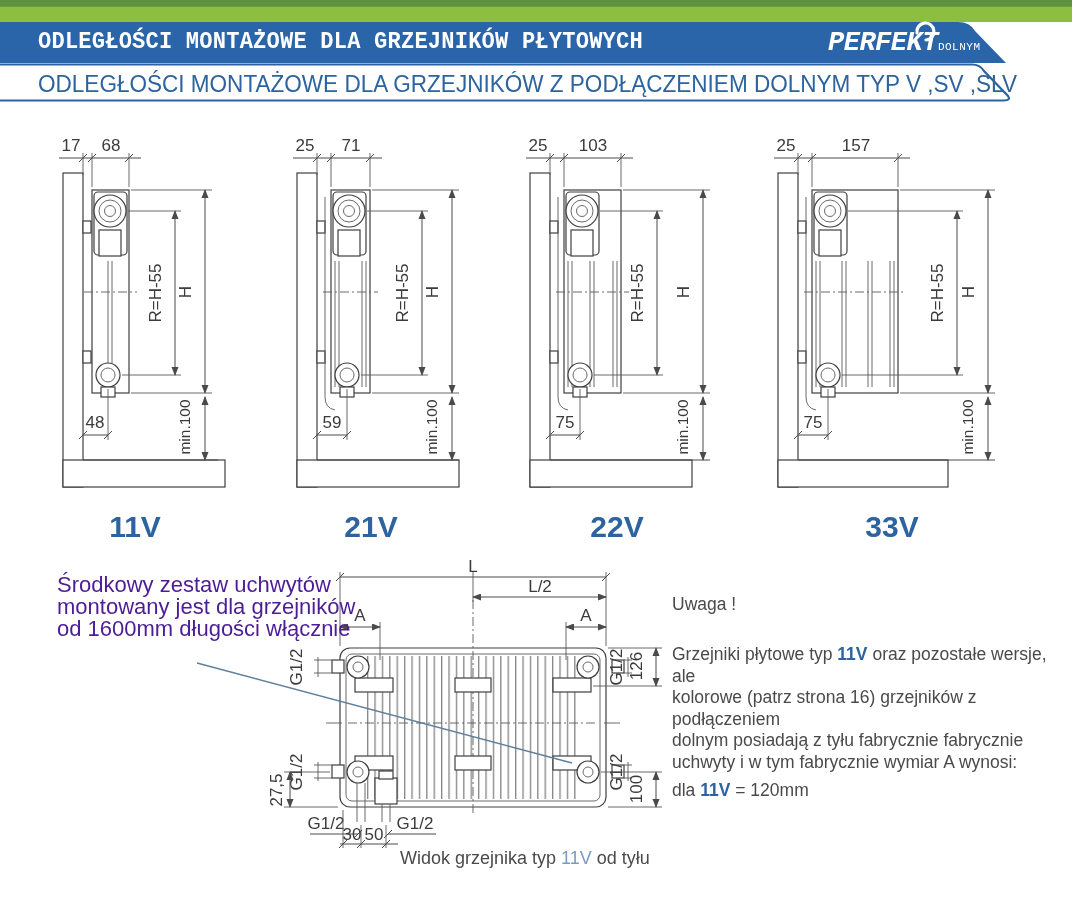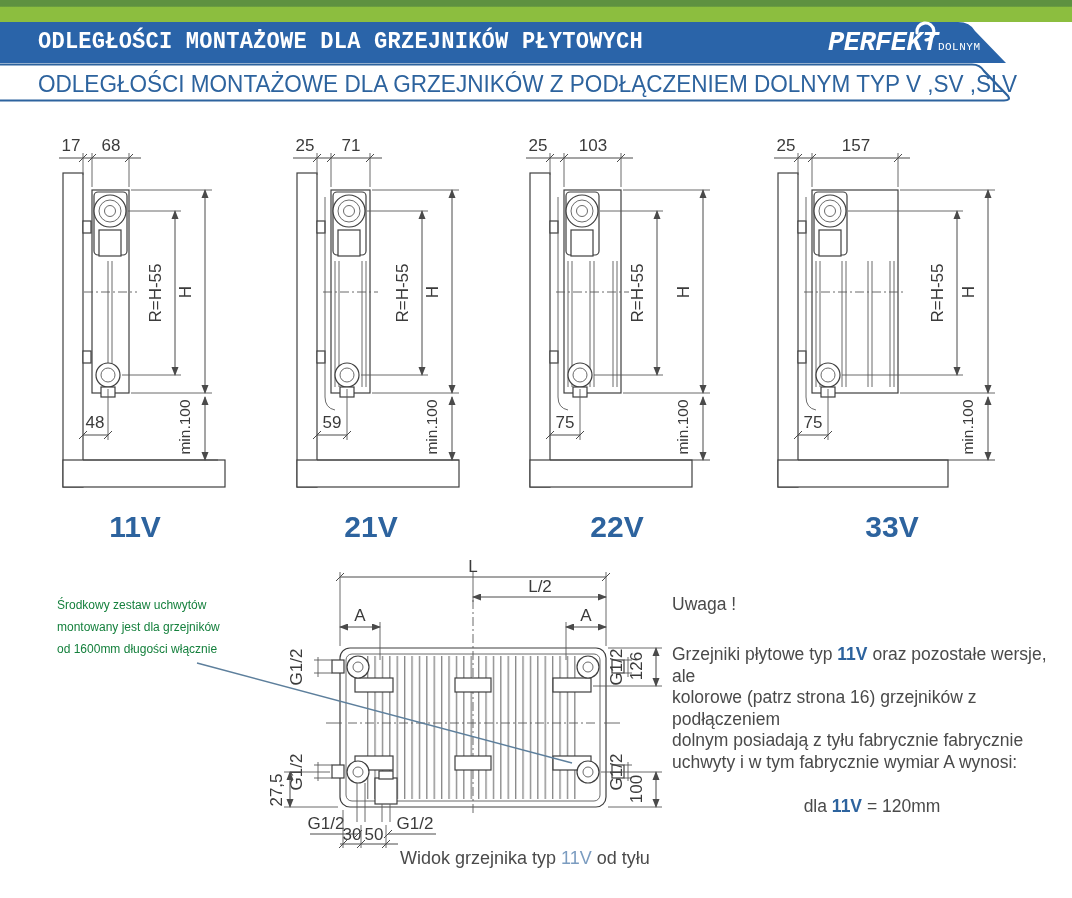--- a/index.html
+++ b/index.html
@@ -25,25 +25,25 @@
       color:#2d639e;font-size:30px;font-weight:bold;}
   svg{display:block;}
   svg text{font-family:"Liberation Sans",sans-serif;}
   .d{font-size:17px;fill:#3b3b3b;}
   .dsm{font-size:15.5px;fill:#3b3b3b;}
   .ln{stroke:#4a4a4a;stroke-width:1;fill:none;}
   .shape{fill:#fff;stroke:#3f3f3f;stroke-width:1.2;}
   .thin{stroke:#5a5a5a;stroke-width:.9;fill:none;}
   .dash{stroke:#5a5a5a;stroke-width:.9;fill:none;stroke-dasharray:9 3 2 3;}
   
-  .note-left{position:absolute;left:57px;top:594px;font-size:12px;line-height:22px;color:#15803d;}
+  .note-left{position:absolute;left:57px;top:574px;font-size:22px;line-height:22px;color:#4c1d95;}
   .note-right{position:absolute;left:672px;top:594px;width:400px;font-size:17.5px;color:#4a4a4a;}
   .note-right .head{margin-bottom:29px;}
   .note-right .par{line-height:21.5px;}
-  .note-right .dla{margin-top:23px;text-align:center;}
+  .note-right .dla{margin-top:7px;}
   .hl{color:#2d639e;font-weight:bold;}
 </style>
 </head>
 <body>
 
 <svg width="0" height="0" style="position:absolute" aria-hidden="true">
   <defs>
     <marker id="arrE" markerWidth="9" markerHeight="8" refX="8" refY="3.5" orient="auto">
         <path d="M0,0 L9,3.5 L0,7 Z" fill="#4a4a4a"></path>
       </marker>

